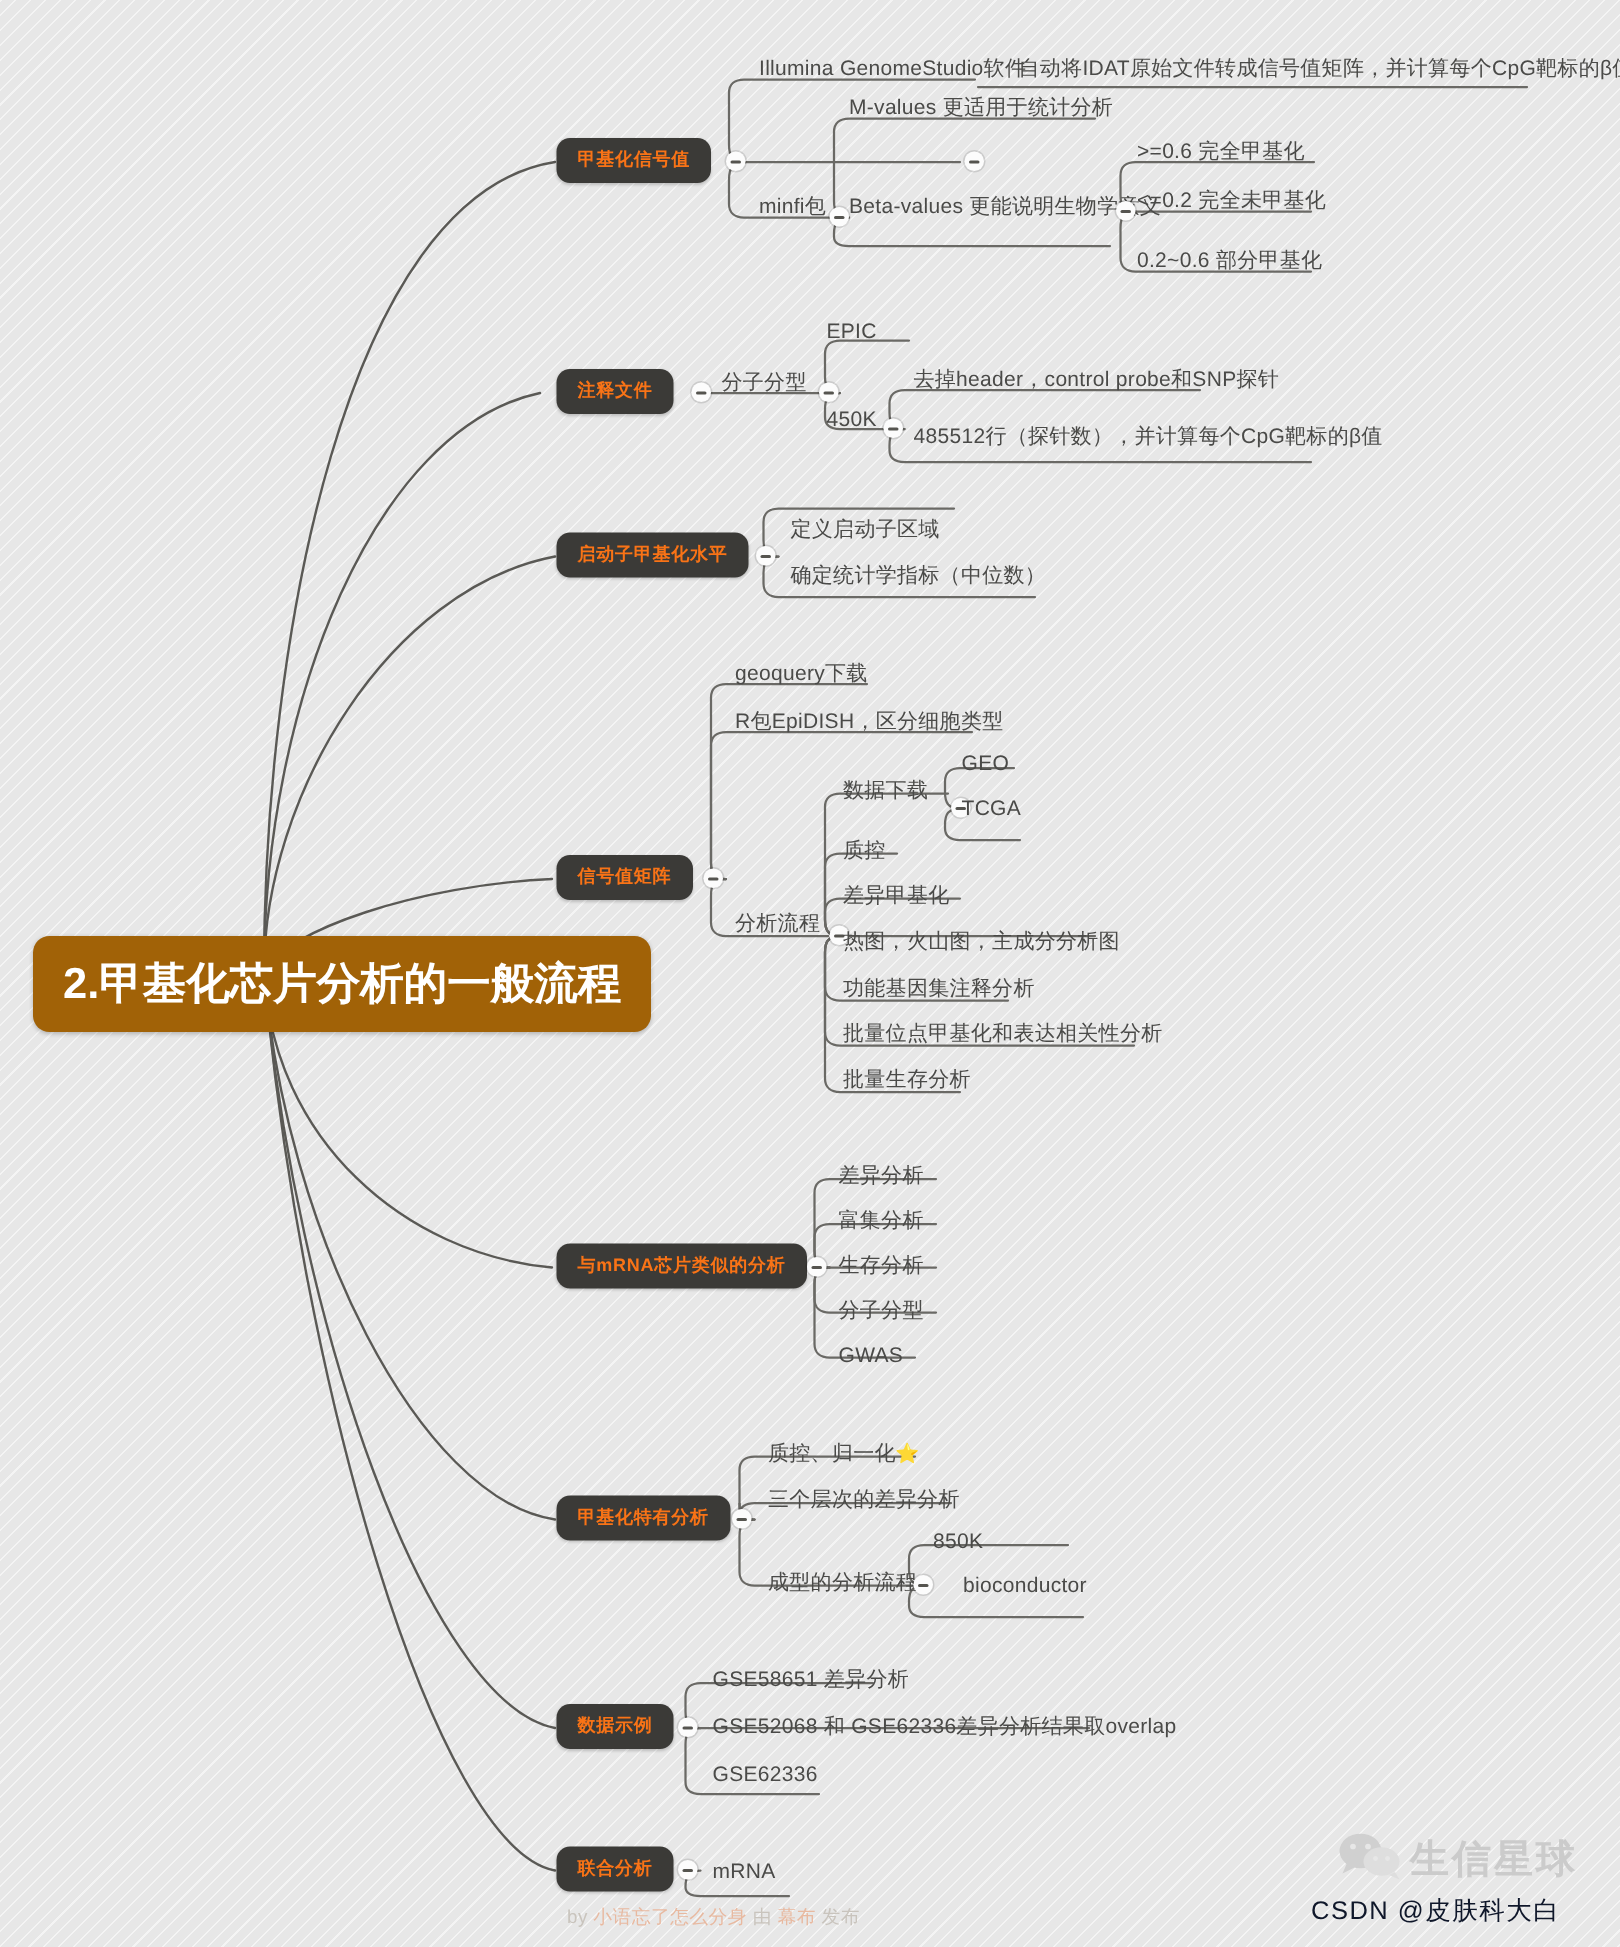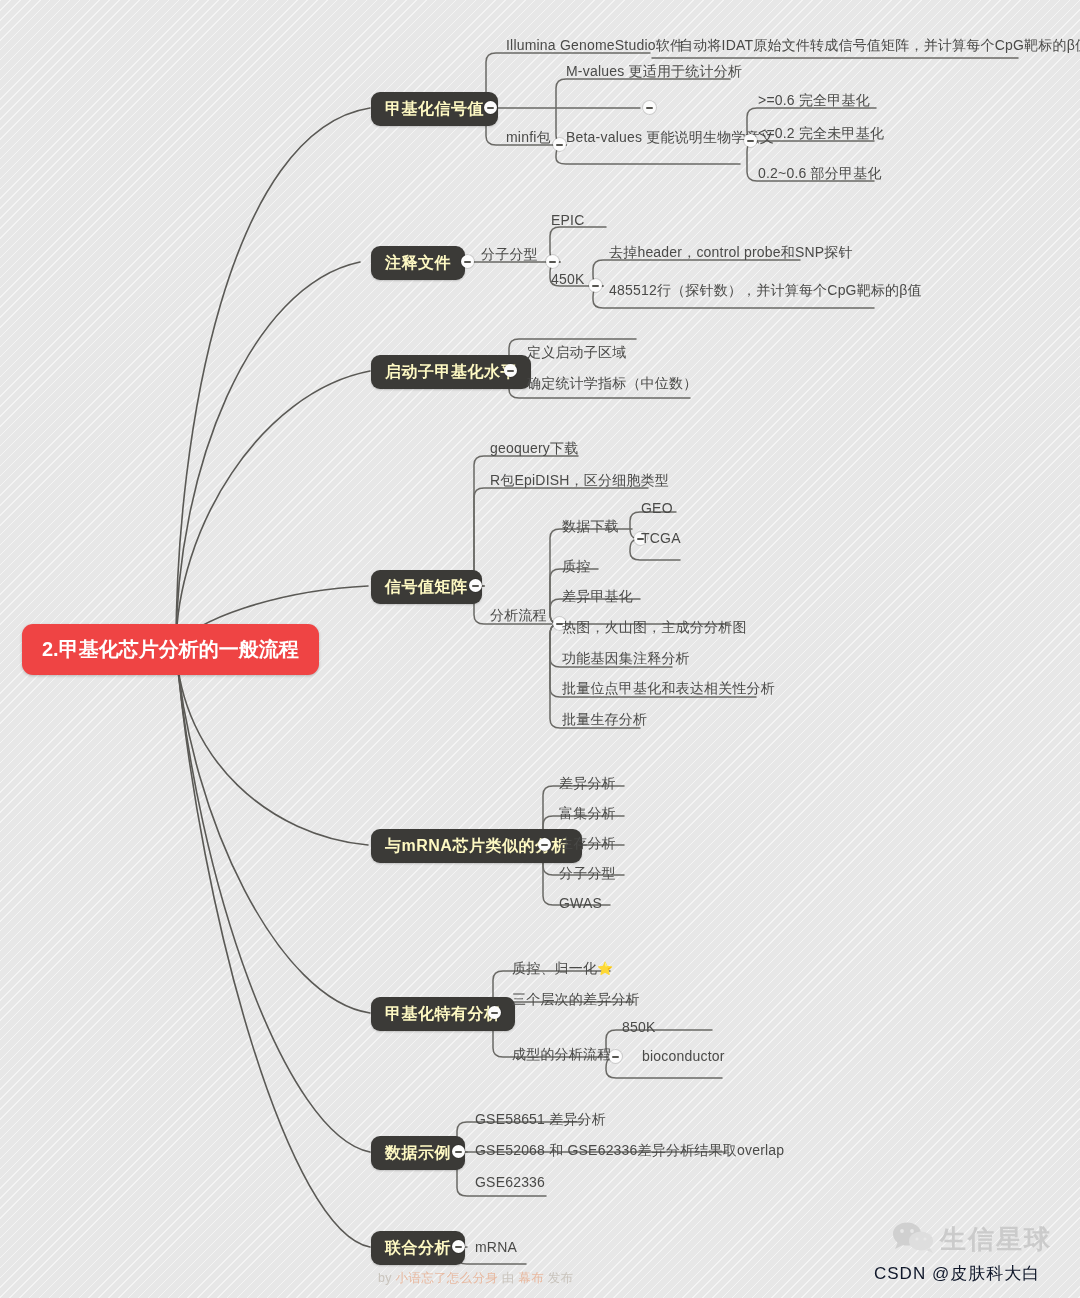--- a/index.html
+++ b/index.html
@@ -6,28 +6,28 @@
   body{
     width:1080px;height:1298px;overflow:hidden;
     background-color:#e7e7e7;
     background-image:repeating-linear-gradient(135deg,rgba(255,255,255,.55) 0px,rgba(255,255,255,.55) 1px,rgba(0,0,0,0) 1px,rgba(0,0,0,0) 7px);
     font-family:"Liberation Sans","DejaVu Sans",sans-serif;
     position:relative;
   }
   #stage{position:absolute;left:0;top:0;width:1080px;height:1298px;}
   svg#wires{position:absolute;left:0;top:0;width:1080px;height:1298px;pointer-events:none;}
   .node{
-    position:absolute;background:#3b3a37;color:#fef9c3;border-radius:9px;
-    font-size:16px;font-weight:bold;letter-spacing:.5px;
+    position:absolute;background:#3b3a37;color:#f97316;border-radius:9px;
+    font-size:12px;font-weight:bold;letter-spacing:.5px;
     padding:8px 14px;white-space:nowrap;line-height:1.15;
     box-shadow:0 1px 2px rgba(0,0,0,.18);
   }
   .root{
-    position:absolute;background:#ef4444;color:#fff;border-radius:11px;
-    font-size:20px;font-weight:bold;padding:12px 20px;white-space:nowrap;
+    position:absolute;background:#a16207;color:#fff;border-radius:11px;
+    font-size:29px;font-weight:bold;padding:12px 20px;white-space:nowrap;
     box-shadow:0 1px 3px rgba(0,0,0,.22);
   }
   .leaf{
     position:absolute;color:#4a4a48;font-size:14px;white-space:nowrap;
     line-height:1.2;letter-spacing:.2px;
   }
   .toggle{
     position:absolute;width:13px;height:13px;border-radius:50%;
     background:#fcfcfc;box-shadow:0 0 0 1px rgba(0,0,0,.12);
   }

